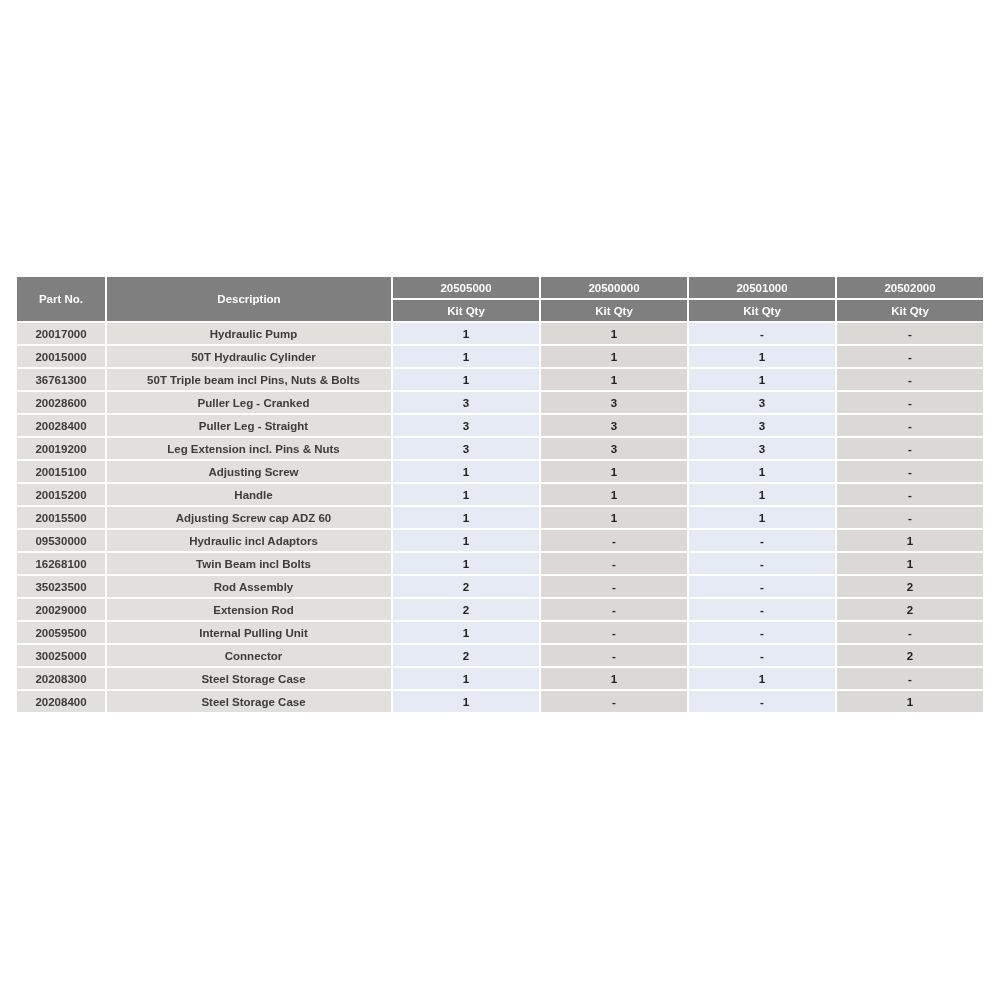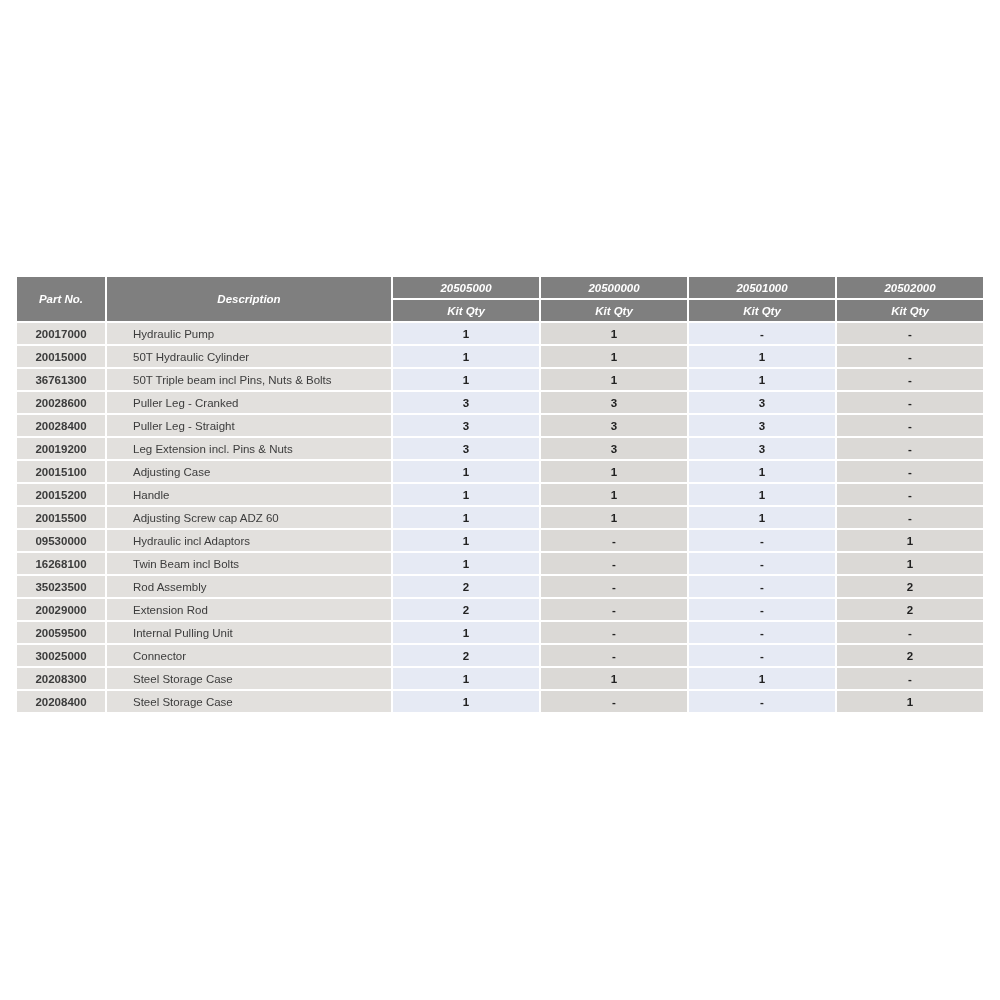--- a/index.html
+++ b/index.html
@@ -29,34 +29,33 @@
     font-size:11.5px;
     vertical-align:middle;
     overflow:hidden;
     white-space:nowrap;
   }
   th{
     background:var(--header-bg);
     color:var(--header-text);
     font-weight:700;
     text-align:center;
-    font-style:italic;
   }
   td.part{
     background:var(--cell-gray);
     color:var(--text);
     font-weight:600;
     text-align:center;
   }
   td.desc{
     background:var(--cell-gray);
     color:var(--text);
-    font-weight:400;
-    text-align:left;
-    padding-left:26px;
+    font-weight:700;
+    text-align:center;
+    padding-left:9px;
   }
   td.qty{
     color:var(--qty-text);
     font-weight:700;
     text-align:center;
   }
   td.qty.blue{background:var(--kit-blue);}
   td.qty.gray{background:var(--kit-gray);}
 </style>
 </head>
@@ -132,21 +131,21 @@
         <tr>
           <td class="part">20019200</td>
           <td class="desc">Leg Extension incl. Pins &amp; Nuts</td>
           <td class="qty blue">3</td>
           <td class="qty gray">3</td>
           <td class="qty blue">3</td>
           <td class="qty gray">-</td>
         </tr>
         <tr>
           <td class="part">20015100</td>
-          <td class="desc">Adjusting Case</td>
+          <td class="desc">Adjusting Screw</td>
           <td class="qty blue">1</td>
           <td class="qty gray">1</td>
           <td class="qty blue">1</td>
           <td class="qty gray">-</td>
         </tr>
         <tr>
           <td class="part">20015200</td>
           <td class="desc">Handle</td>
           <td class="qty blue">1</td>
           <td class="qty gray">1</td>

